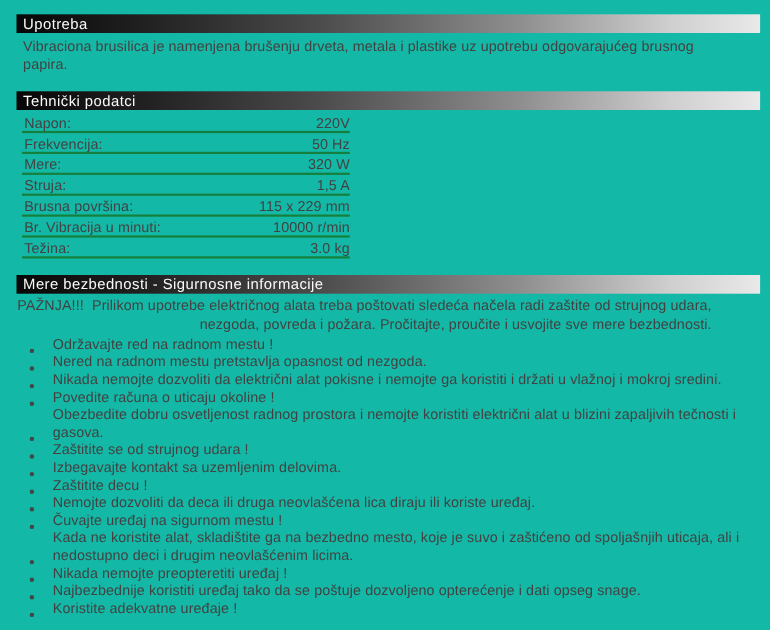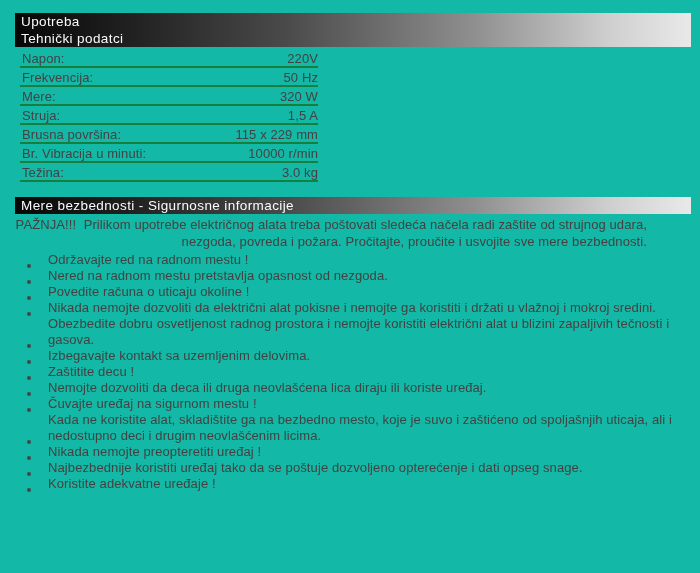--- a/index.html
+++ b/index.html
@@ -24,21 +24,21 @@
     height: 17px;
     line-height: 17px;
     padding-left: 6px;
     background: linear-gradient(90deg, #070707 0%, #222222 18%, #4a4a4a 40%, #8f8f8f 68%, #cfcfcf 88%, #e9e9e9 100%);
     color: #fafafa;
     font-size: 13.5px;
     letter-spacing: 0.4px;
     white-space: nowrap;
   }
   .bar-usage { margin-top: 13px; }
-  .bar-specs { }
+  .bar-specs { margin-top: 16px; }
   .bar-safety { margin-top: 15px; }
   .para {
     margin: 0;
     line-height: 17px;
   }
   .para-usage {
     margin: 3px 0 0 21px;
     max-width: 622px;
   }
   .para-warning {
@@ -87,20 +87,21 @@
   }
 </style>
 </head>
 <body>
 
 <div class="page">
 
   <div class="bar bar-usage">
     <span>Upotreba</span>
   </div>
+  <p class="para para-usage">Vibraciona brusilica je namenjena brušenju drveta, metala i plastike uz upotrebu odgovarajućeg brusnog papira.</p>
 
   <div class="bar bar-specs">
     <span>Tehnički podatci</span>
   </div>
   <div class="spec-table">
 
       <div class="spec-row">
         <span class="spec-label">Napon:</span>
         <span class="spec-value">220V</span>
       </div>
@@ -148,33 +149,37 @@
         <span class="bullet-text">Održavajte red na radnom mestu !</span>
       </li>
 
       <li class="bullet">
         <span class="bullet-dot"></span>
         <span class="bullet-text">Nered na radnom mestu pretstavlja opasnost od nezgoda.</span>
       </li>
 
       <li class="bullet">
         <span class="bullet-dot"></span>
+        <span class="bullet-text">Nikada nemojte dozvoliti da električni alat pokisne i nemojte ga koristiti i držati u vlažnoj i mokroj sredini.</span>
+      </li>
+
+      <li class="bullet">
+        <span class="bullet-dot"></span>
         <span class="bullet-text">Povedite računa o uticaju okoline !</span>
       </li>
 
       <li class="bullet">
         <span class="bullet-dot"></span>
-        <span class="bullet-text">Nikada nemojte dozvoliti da električni alat pokisne i nemojte ga koristiti i držati u vlažnoj i mokroj sredini.</span>
-      </li>
-
-      <li class="bullet">
-        <span class="bullet-dot"></span>
         <span class="bullet-text">Obezbedite dobru osvetljenost radnog prostora i nemojte koristiti električni alat u blizini zapaljivih tečnosti i gasova.</span>
       </li>
 
+      <li class="bullet">
+        <span class="bullet-dot"></span>
+        <span class="bullet-text">Zaštitite se od strujnog udara !</span>
+      </li>
 
       <li class="bullet">
         <span class="bullet-dot"></span>
         <span class="bullet-text">Izbegavajte kontakt sa uzemljenim delovima.</span>
       </li>
 
       <li class="bullet">
         <span class="bullet-dot"></span>
         <span class="bullet-text">Zaštitite decu !</span>
       </li>

